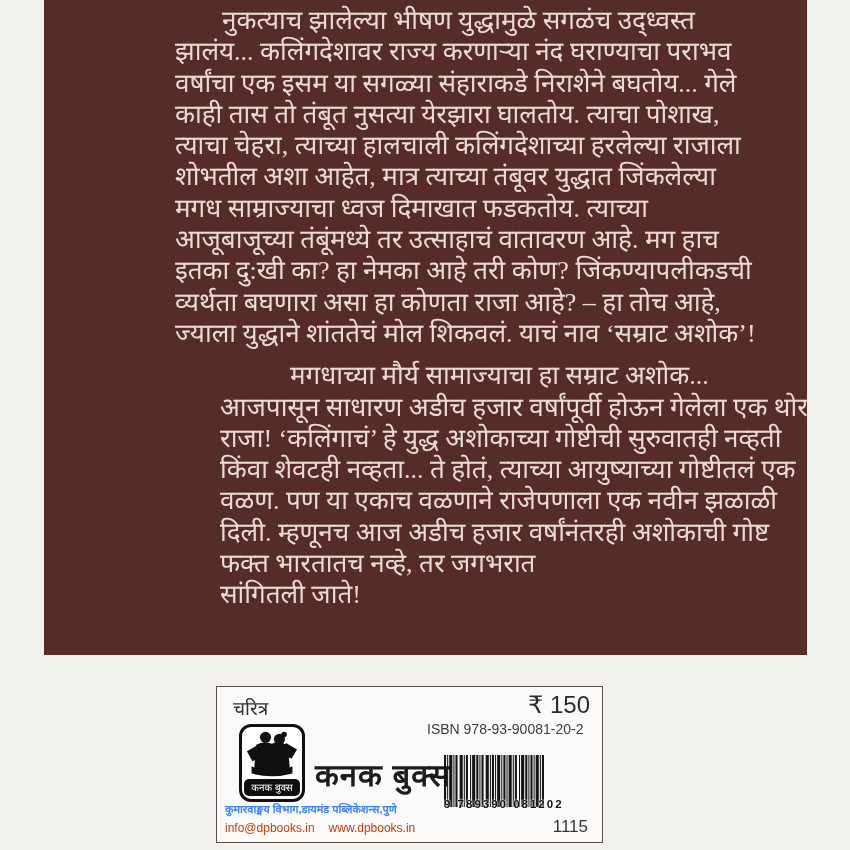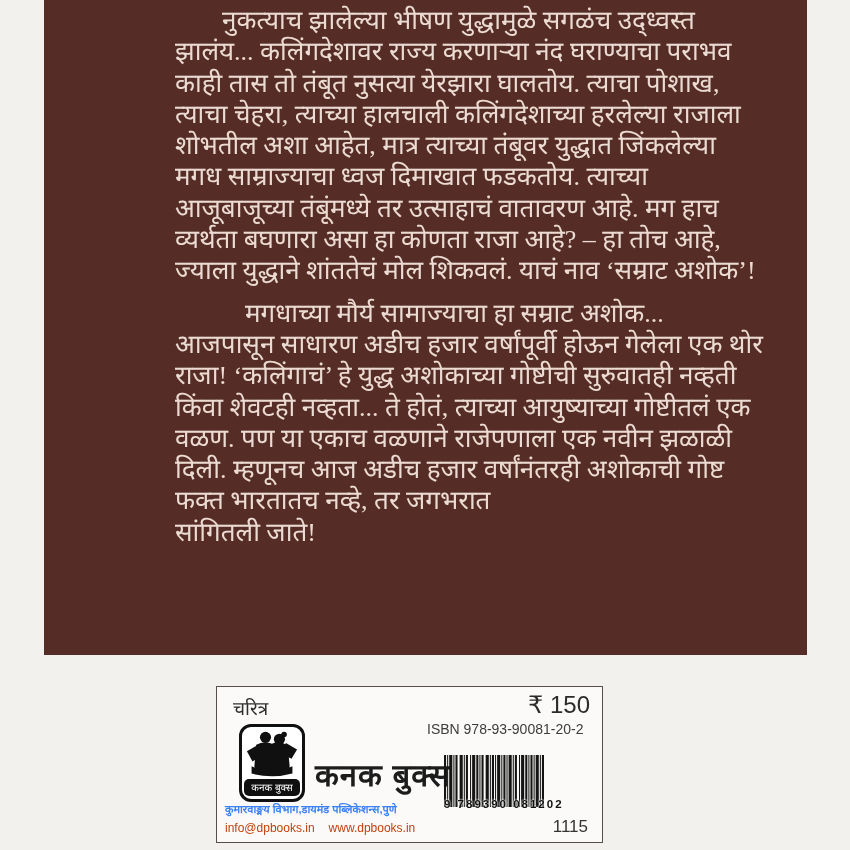--- a/index.html
+++ b/index.html
@@ -18,21 +18,21 @@
   }
   .text-block {
     position: absolute;
     left: 131px; top: 5px;
     width: 535px;
     color: #ecdbd2;
     font-size: 26px;
     line-height: 31.3px;
   }
   .para { margin: 0; padding: 0; }
-  .para + .para { margin-top: 11px; }
+  .para + .para { margin-top: 11px; margin-left: 45px; }
   .para .line { white-space: nowrap; }
   .para-1 .line:first-child { text-indent: 47px; }
   .para-2 .line:first-child { text-indent: 70px; }
 
   .label {
     position: absolute;
     left: 172px; top: 686px;
     width: 387px; height: 157px;
     background: #fbfaf8;
     border: 1px solid rgba(30,20,15,0.75);
@@ -114,25 +114,27 @@
 </style>
 </head>
 <body>
 
 <div class="cover">
 
   <div class="text-block">
     <div class="para para-1">
         <div class="line">नुकत्याच झालेल्या भीषण युद्धामुळे सगळंच उद्ध्वस्त</div>
         <div class="line">झालंय... कलिंगदेशावर राज्य करणाऱ्या नंद घराण्याचा पराभव</div>
+        <div class="line">वर्षांचा एक इसम या सगळ्या संहाराकडे निराशेने बघतोय... गेले</div>
         <div class="line">काही तास तो तंबूत नुसत्या येरझारा घालतोय. त्याचा पोशाख,</div>
         <div class="line">त्याचा चेहरा, त्याच्या हालचाली कलिंगदेशाच्या हरलेल्या राजाला</div>
         <div class="line">शोभतील अशा आहेत, मात्र त्याच्या तंबूवर युद्धात जिंकलेल्या</div>
         <div class="line">मगध साम्राज्याचा ध्वज दिमाखात फडकतोय. त्याच्या</div>
         <div class="line">आजूबाजूच्या तंबूंमध्ये तर उत्साहाचं वातावरण आहे. मग हाच</div>
+        <div class="line">इतका दु:खी का? हा नेमका आहे तरी कोण? जिंकण्यापलीकडची</div>
         <div class="line">व्यर्थता बघणारा असा हा कोणता राजा आहे? – हा तोच आहे,</div>
         <div class="line">ज्याला युद्धाने शांततेचं मोल शिकवलं. याचं नाव ‘सम्राट अशोक’!</div>
       </div>
     <div class="para para-2">
         <div class="line">मगधाच्या मौर्य सामाज्याचा हा सम्राट अशोक...</div>
         <div class="line">आजपासून साधारण अडीच हजार वर्षांपूर्वी होऊन गेलेला एक थोर</div>
         <div class="line">राजा! ‘कलिंगाचं’ हे युद्ध अशोकाच्या गोष्टीची सुरुवातही नव्हती</div>
         <div class="line">किंवा शेवटही नव्हता... ते होतं, त्याच्या आयुष्याच्या गोष्टीतलं एक</div>
         <div class="line">वळण. पण या एकाच वळणाने राजेपणाला एक नवीन झळाळी</div>
         <div class="line">दिली. म्हणूनच आज अडीच हजार वर्षांनंतरही अशोकाची गोष्ट</div>

